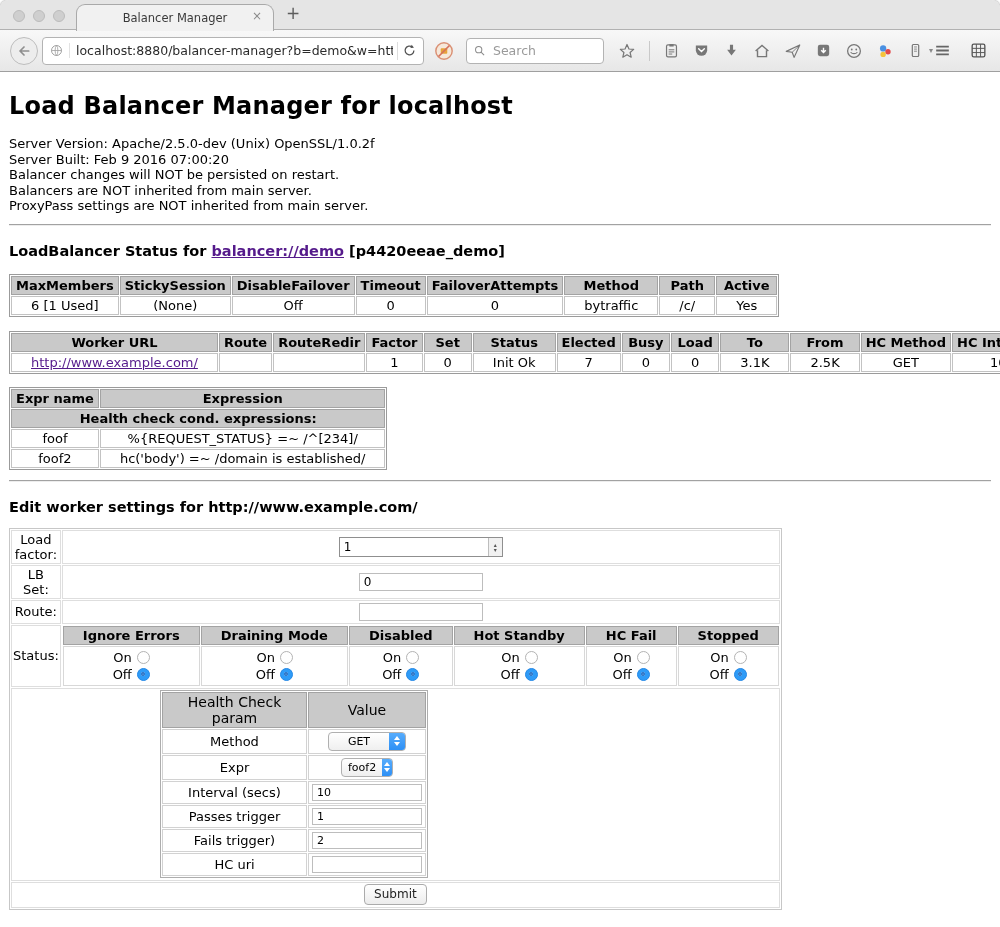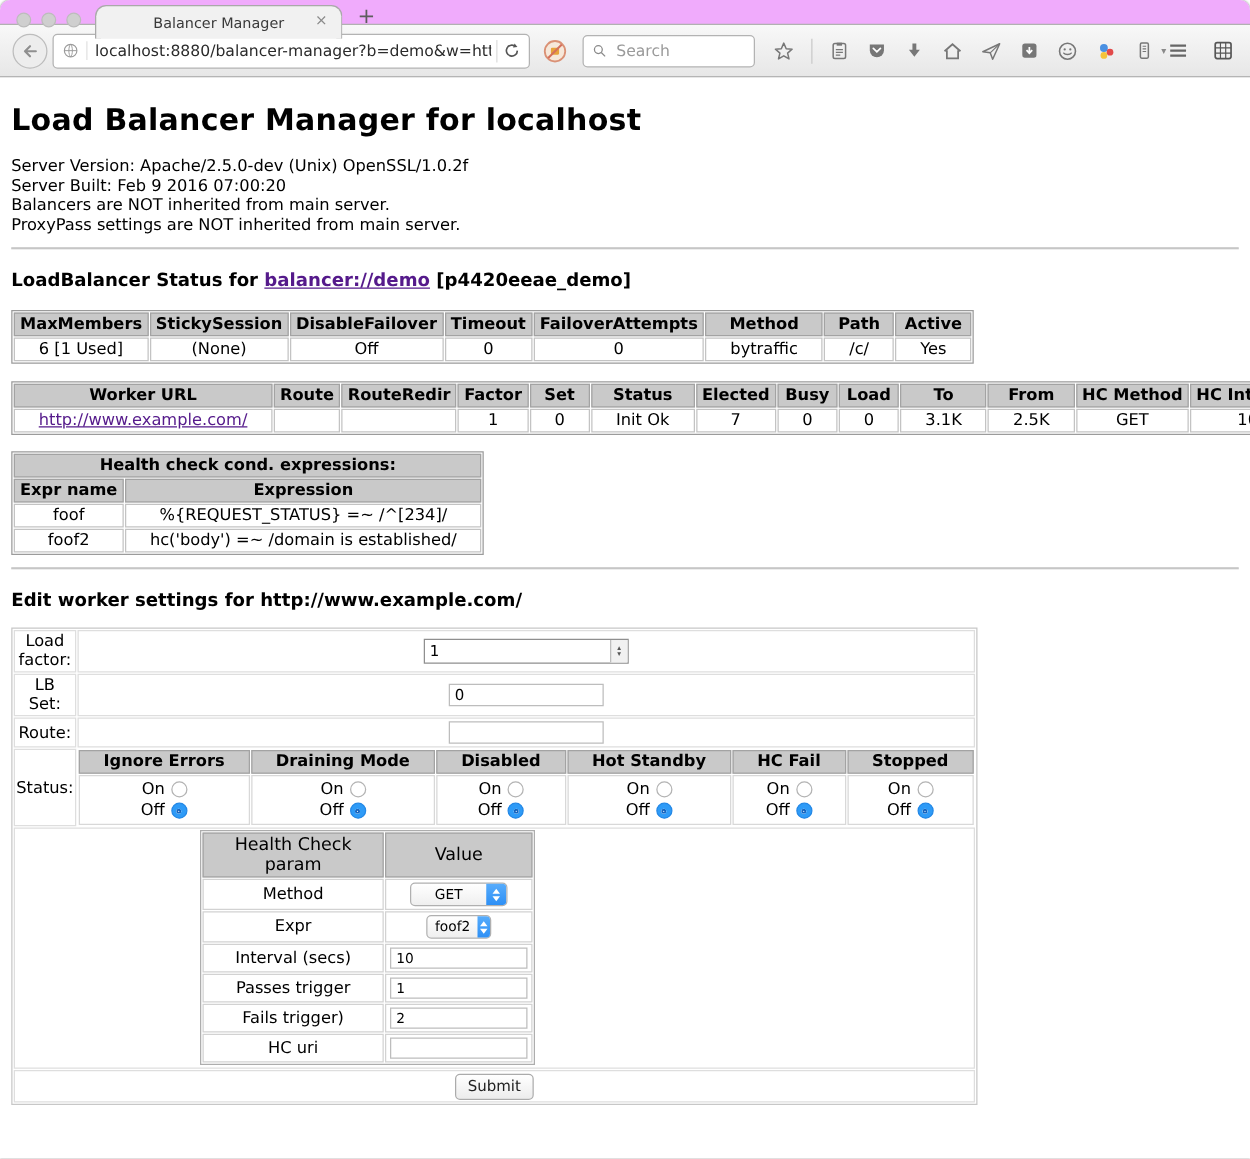--- a/index.html
+++ b/index.html
@@ -2,21 +2,21 @@
 <html><head>
 <meta charset="utf-8">
 <style>
   * { box-sizing: border-box; }
   html,body { margin:0; padding:0; background:#fff; }
   body { font-family:"DejaVu Sans","Liberation Sans",sans-serif; width:1000px; }
   .window { width:1000px; height:927px; border-radius:8px 8px 0 0; overflow:hidden;
             box-shadow:0 0 2px rgba(0,0,0,.55); background:#fff; position:relative; }
 
   
-  .tabbar { height:20px; background:#f0abfc; position:relative; border-bottom:1px solid #b1b1b1; }
+  .tabbar { height:30px; background:#e5e5e5; position:relative; border-bottom:1px solid #b1b1b1; }
   .lights { position:absolute; left:13px; top:10px; display:flex; gap:8px; }
   .light { width:12px; height:12px; border-radius:50%; background:#cfcfcf; border:1px solid #bcbcbc; }
   .tab { position:absolute; left:76px; top:4px; width:198px; height:27px; background:#f1f1f1;
          border:1px solid #a9a9a9; border-bottom:none; border-radius:9px 9px 0 0; z-index:2;
          display:flex; align-items:center; justify-content:center; }
   .tab-title { font-size:11.5px; color:#3a3a3a; }
   .tab-close { position:absolute; right:11px; top:5px; font-size:12px; color:#8a8a8a; line-height:1; cursor:default; }
   .newtab { position:absolute; left:286px; top:3px; font-size:17px; color:#5d5d5d; }
 
   
@@ -253,20 +253,21 @@
     </div>
   </div>
 
   <div class="content">
 
     <h1 class="pagetitle">Load Balancer Manager for localhost</h1>
 
     <div class="info">
       <div>Server Version: Apache/2.5.0-dev (Unix) OpenSSL/1.0.2f</div>
       <div>Server Built: Feb 9 2016 07:00:20</div>
+      <div>Balancer changes will NOT be persisted on restart.</div>
       <div>Balancers are NOT inherited from main server.</div>
       <div>ProxyPass settings are NOT inherited from main server.</div>
     </div>
 
     <hr class="rule">
 
     <h3 class="section"><span>LoadBalancer Status for </span><a class="vlink" href="#">balancer://demo</a><span> [p4420eeae_demo]</span></h3>
 
     <table class="tbl" id="balancer-table">
       <tbody>
@@ -330,25 +331,25 @@
         <td>1 (0)</td>
         <td>2 (0)</td>
 
       </tr>
       </tbody>
     </table>
 
     <table class="tbl" id="expr-table">
       <tbody>
       <tr>
-        <th colspan="2">Health check cond. expressions:</th>
-      </tr>
-      <tr>
         <th>Expr name</th>
         <th>Expression</th>
+      </tr>
+      <tr>
+        <th colspan="2">Health check cond. expressions:</th>
       </tr>
       <tr>
         <td class="ename">foof</td>
         <td class="cl">%{REQUEST_STATUS} =~ /^[234]/</td>
       </tr>
       <tr>
         <td class="ename">foof2</td>
         <td class="cl">hc('body') =~ /domain is established/</td>
       </tr>
       </tbody>

